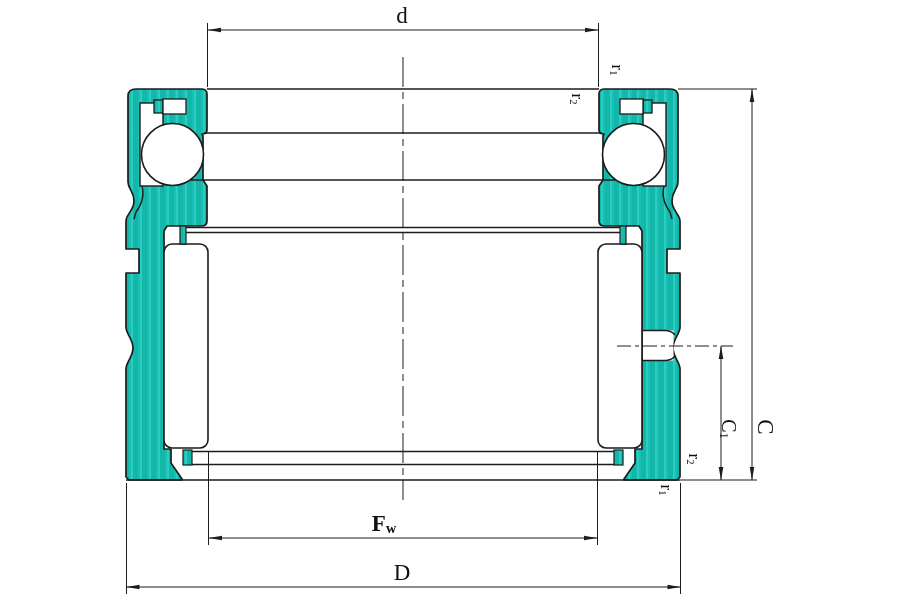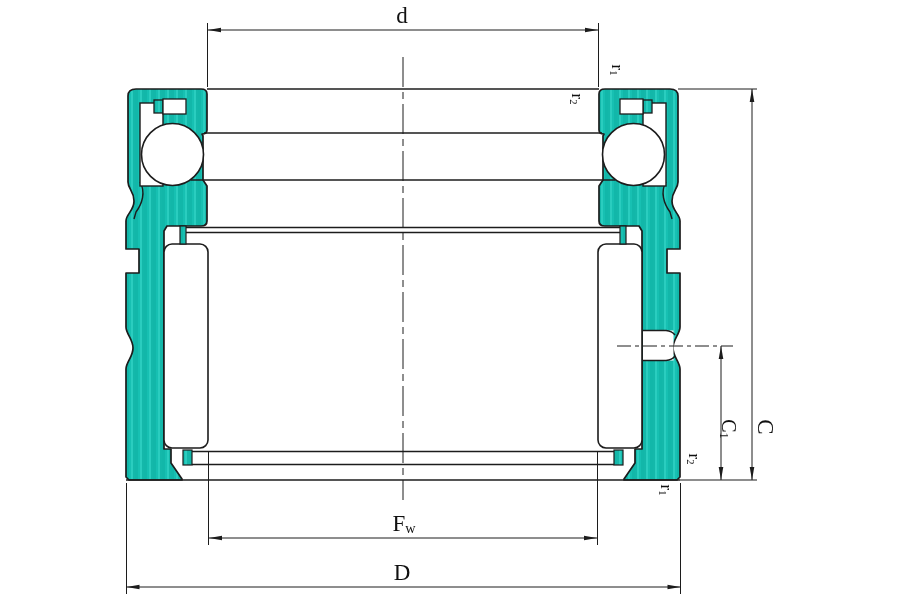--- a/index.html
+++ b/index.html
@@ -115,17 +115,17 @@
 <div class="lbl rot90 sz-sml" style="left:577px;top:99px;"><span>r</span><sub>2</sub></div>
 
 <div class="lbl rot90 sz-big" style="left:765px;top:427px;"><span>C</span><sub></sub></div>
 
 <div class="lbl rot90 sz-mid" style="left:729px;top:429px;"><span>C</span><sub>1</sub></div>
 
 <div class="lbl rot90 sz-sml" style="left:694px;top:459px;"><span>r</span><sub>2</sub></div>
 
 <div class="lbl rot90 sz-sml" style="left:666px;top:490px;"><span>r</span><sub>1</sub></div>
 
-<div class="lbl sz-big" style="left:404px;top:523px;"><span>F</span><sub>w</sub></div>
+<div class="lbl sz-big" style="left:384px;top:523px;font-weight:bold;"><span>F</span><sub>w</sub></div>
 
 <div class="lbl sz-big" style="left:402px;top:572px;"><span>D</span><sub></sub></div>
 
 </div>
 
 </body></html>

